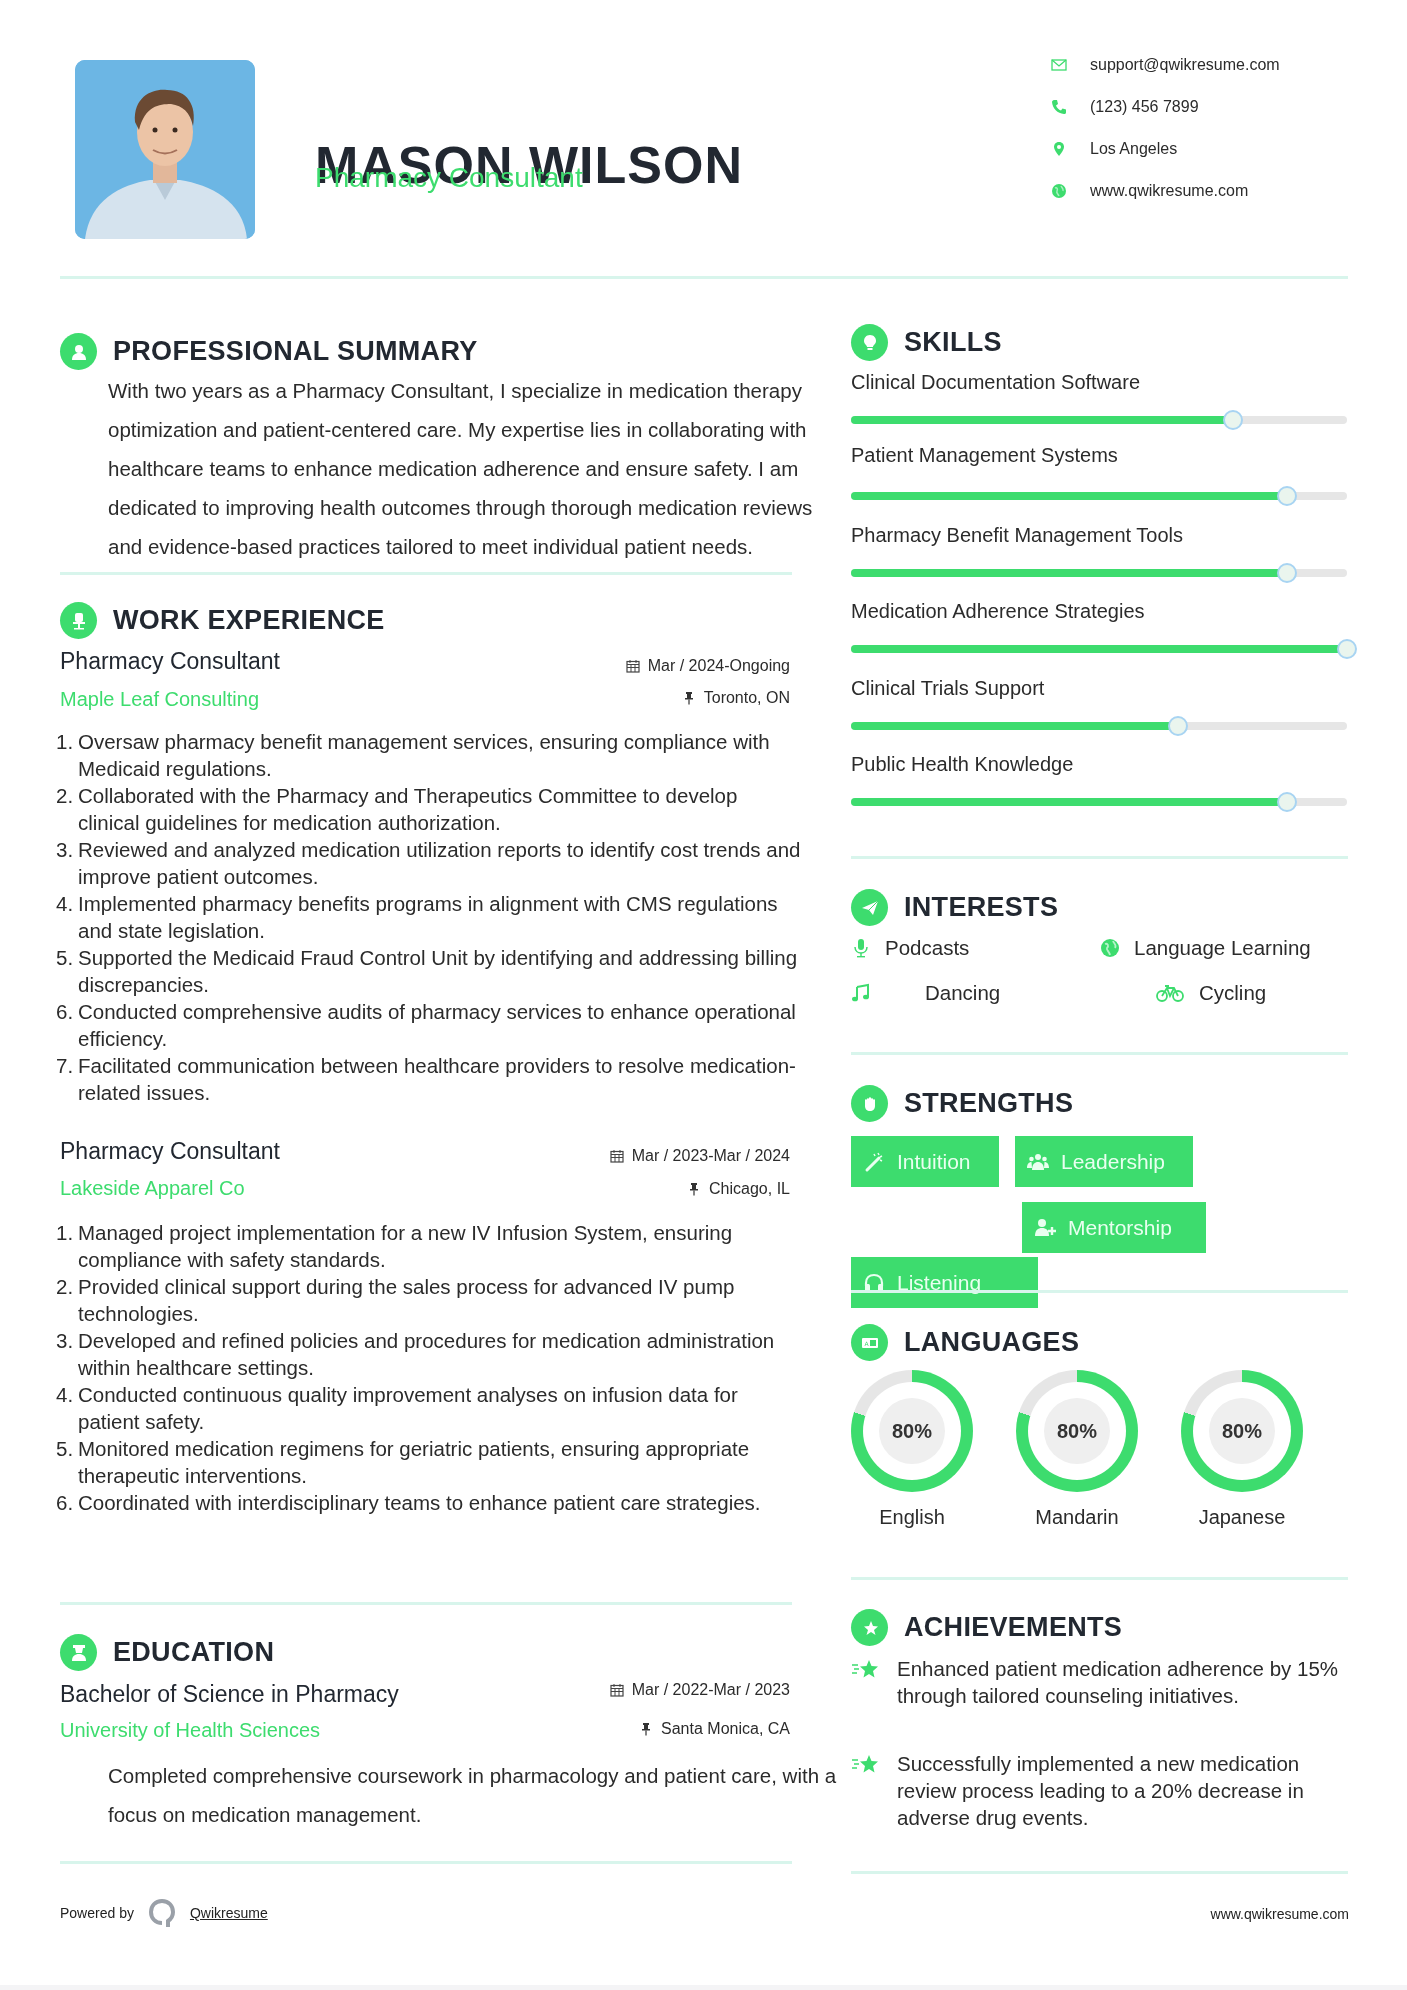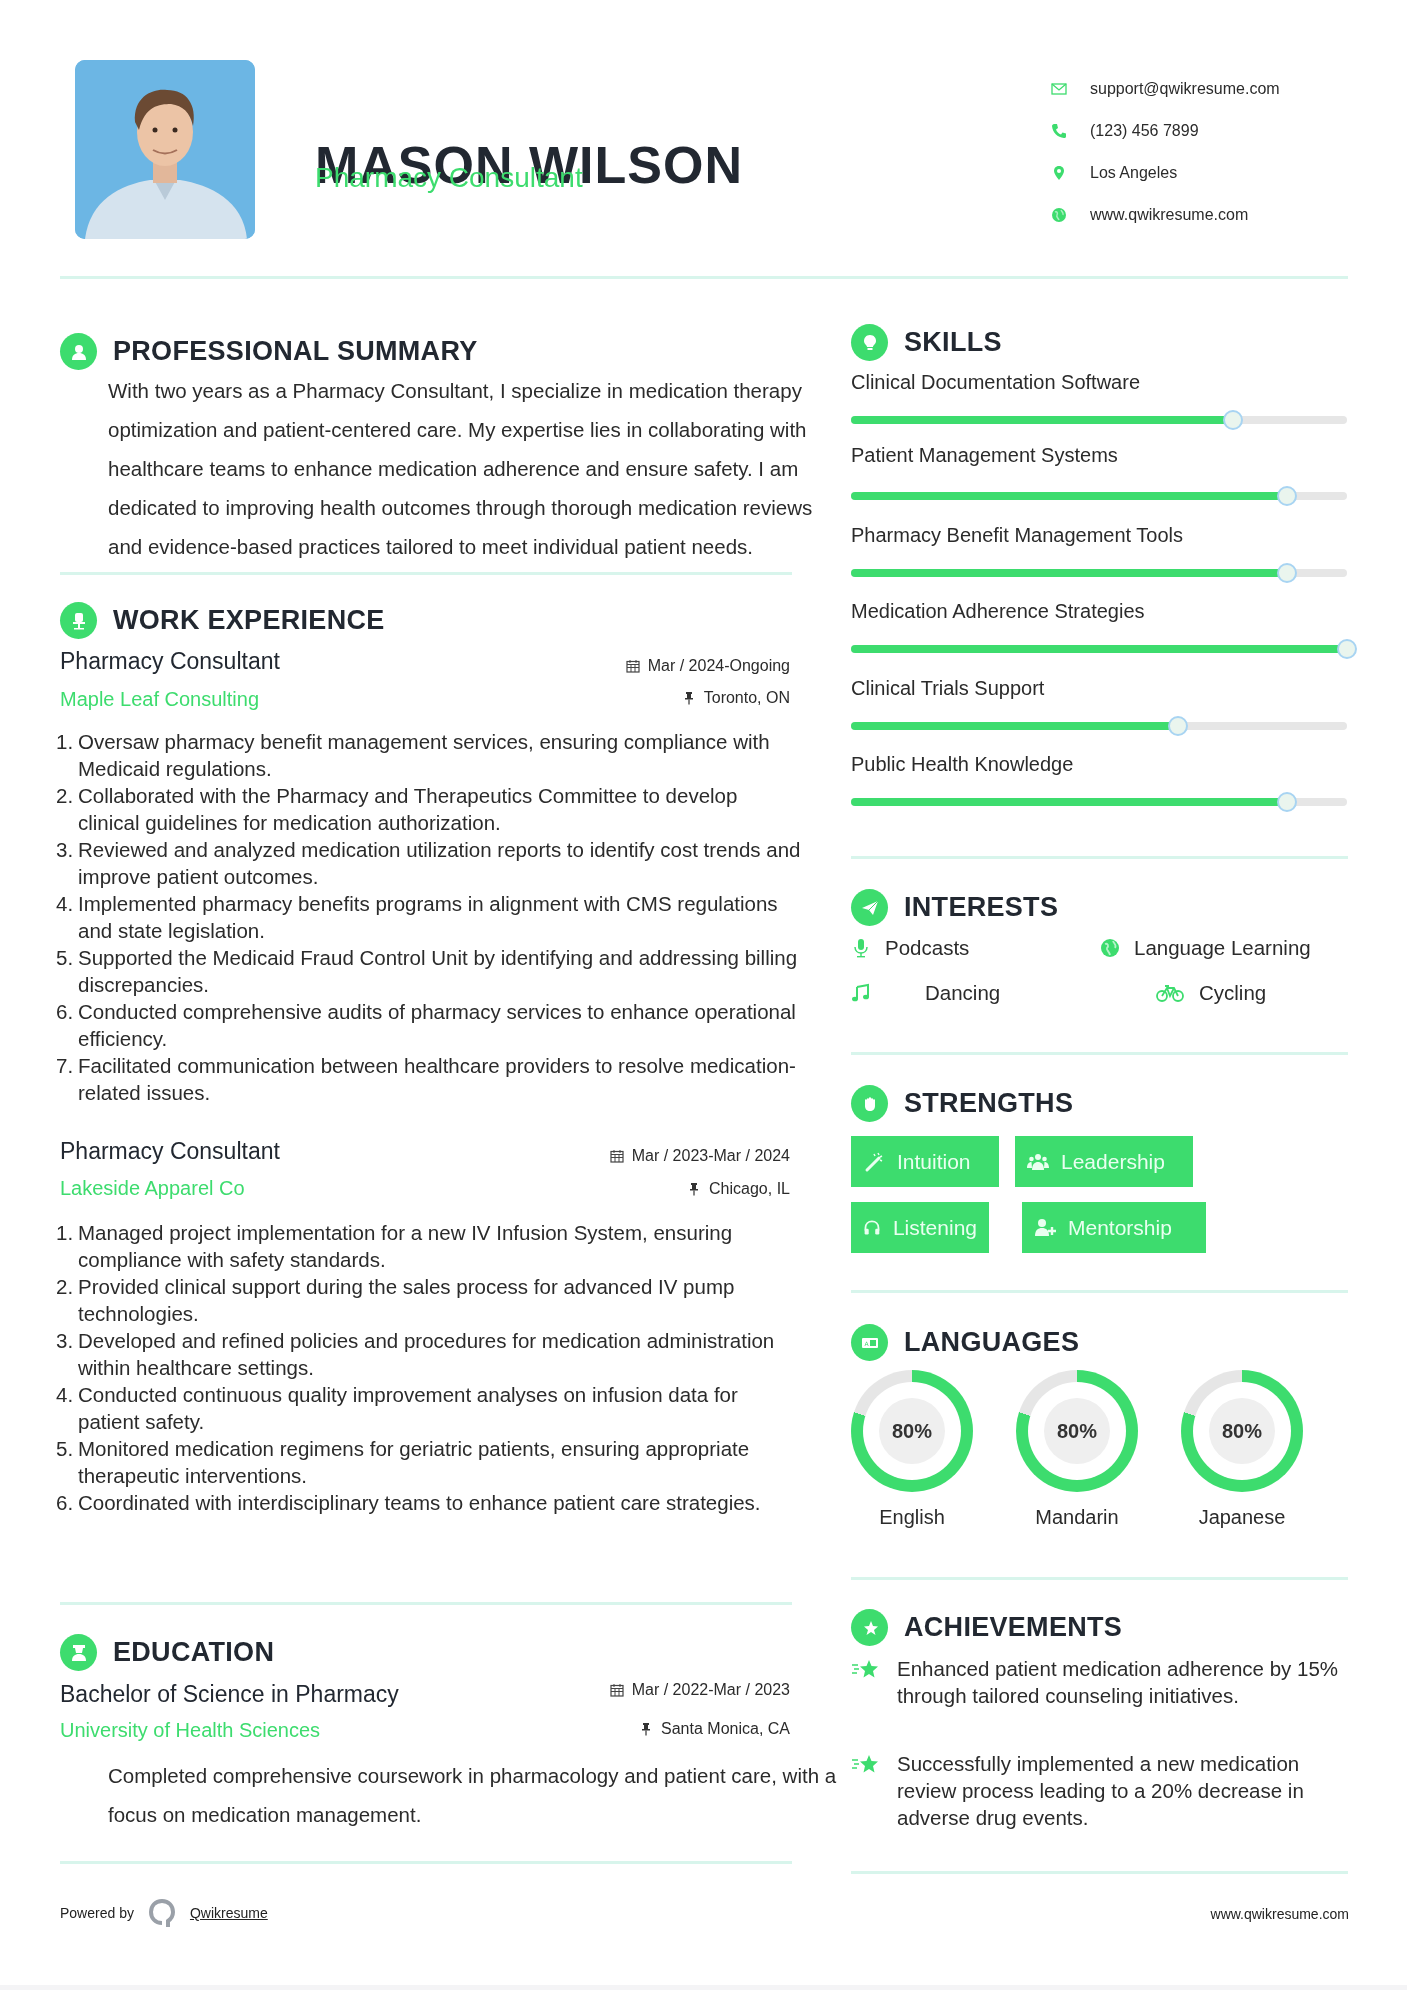--- a/index.html
+++ b/index.html
@@ -6,21 +6,21 @@
   html, body { width: 1407px; height: 1990px; background: #ffffff; }
   body { font-family: "Liberation Sans", "DejaVu Sans", sans-serif; color: #222831; position: relative; overflow: hidden; }
   .page { position: absolute; left: 0; top: 0; width: 1407px; height: 1990px; }
 
   
   .photo { position: absolute; left: 75px; top: 60px; width: 180px; height: 179px; border-radius: 10px; background: #6cb6e4; overflow: hidden; }
   .photo svg { width: 100%; height: 100%; display: block; }
   .name { position: absolute; left: 315px; top: 102px; font-size: 52px; font-weight: 700; letter-spacing: 1px; color: #222831; margin-top: 33px; }
   .title { position: absolute; left: 315px; top: 162px; font-size: 28px; color: #3ddc6e; }
   .contacts { position: absolute; left: 1050px; top: 56px; }
-  .contact { display: flex; align-items: flex-end; height: 42px; font-size: 16px; color: #2b2b2b; }
+  .contact { display: flex; align-items: flex-start; height: 42px; font-size: 16px; color: #2b2b2b; }
   .contact .ci { width: 18px; height: 18px; margin-right: 22px; display: flex; align-items: center; justify-content: center; }
   .contact .ci svg { width: 16px; height: 16px; }
 
   .hdr-divider { position: absolute; left: 60px; top: 276px; width: 1288px; height: 3px; background: #d8f5ec; }
 
   
   .sec-head { position: absolute; display: flex; align-items: center; }
   .sec-icon { width: 37px; height: 37px; border-radius: 50%; background: #3ddc6e; display: flex; align-items: center; justify-content: center; margin-right: 16px; }
   .sec-icon svg { width: 20px; height: 20px; }
   .sec-title { font-size: 27px; font-weight: 700; color: #222831; letter-spacing: 0.3px; }
@@ -391,21 +391,21 @@
   <div class="strength" style="left:1015px; top:1136px; width:178px;">
     <svg viewBox="0 0 22 22">
         <circle cx="11" cy="6" r="3" fill="#e9fff0"></circle>
         <circle cx="4.5" cy="8" r="2.3" fill="#e9fff0"></circle>
         <circle cx="17.5" cy="8" r="2.3" fill="#e9fff0"></circle>
         <path d="M5 19 C5 13 8 11 11 11 C14 11 17 13 17 19 Z" fill="#e9fff0"></path>
         <path d="M0 17 C0 13 2 11 4.5 11 L5 17 Z M22 17 C22 13 20 11 17.5 11 L17 17 Z" fill="#e9fff0"></path>
       </svg>
     <span>Leadership</span>
   </div>
-  <div class="strength" style="left:851px; top:1202px; width:138px;">
+  <div class="strength" style="left:851px; top:1257px; width:187px;">
     <svg viewBox="0 0 22 22">
         <path d="M3 14 L3 11 C3 6 6.5 3 11 3 C15.5 3 19 6 19 11 L19 14" stroke="#e9fff0" stroke-width="2.2" fill="none"></path>
         <rect x="2" y="12" width="5" height="7" rx="1.5" fill="#e9fff0"></rect>
         <rect x="15" y="12" width="5" height="7" rx="1.5" fill="#e9fff0"></rect>
       </svg>
     <span>Listening</span>
   </div>
   <div class="strength" style="left:1022px; top:1202px; width:184px;">
     <svg viewBox="0 0 22 22">
         <circle cx="8" cy="6" r="4" fill="#e9fff0"></circle>

